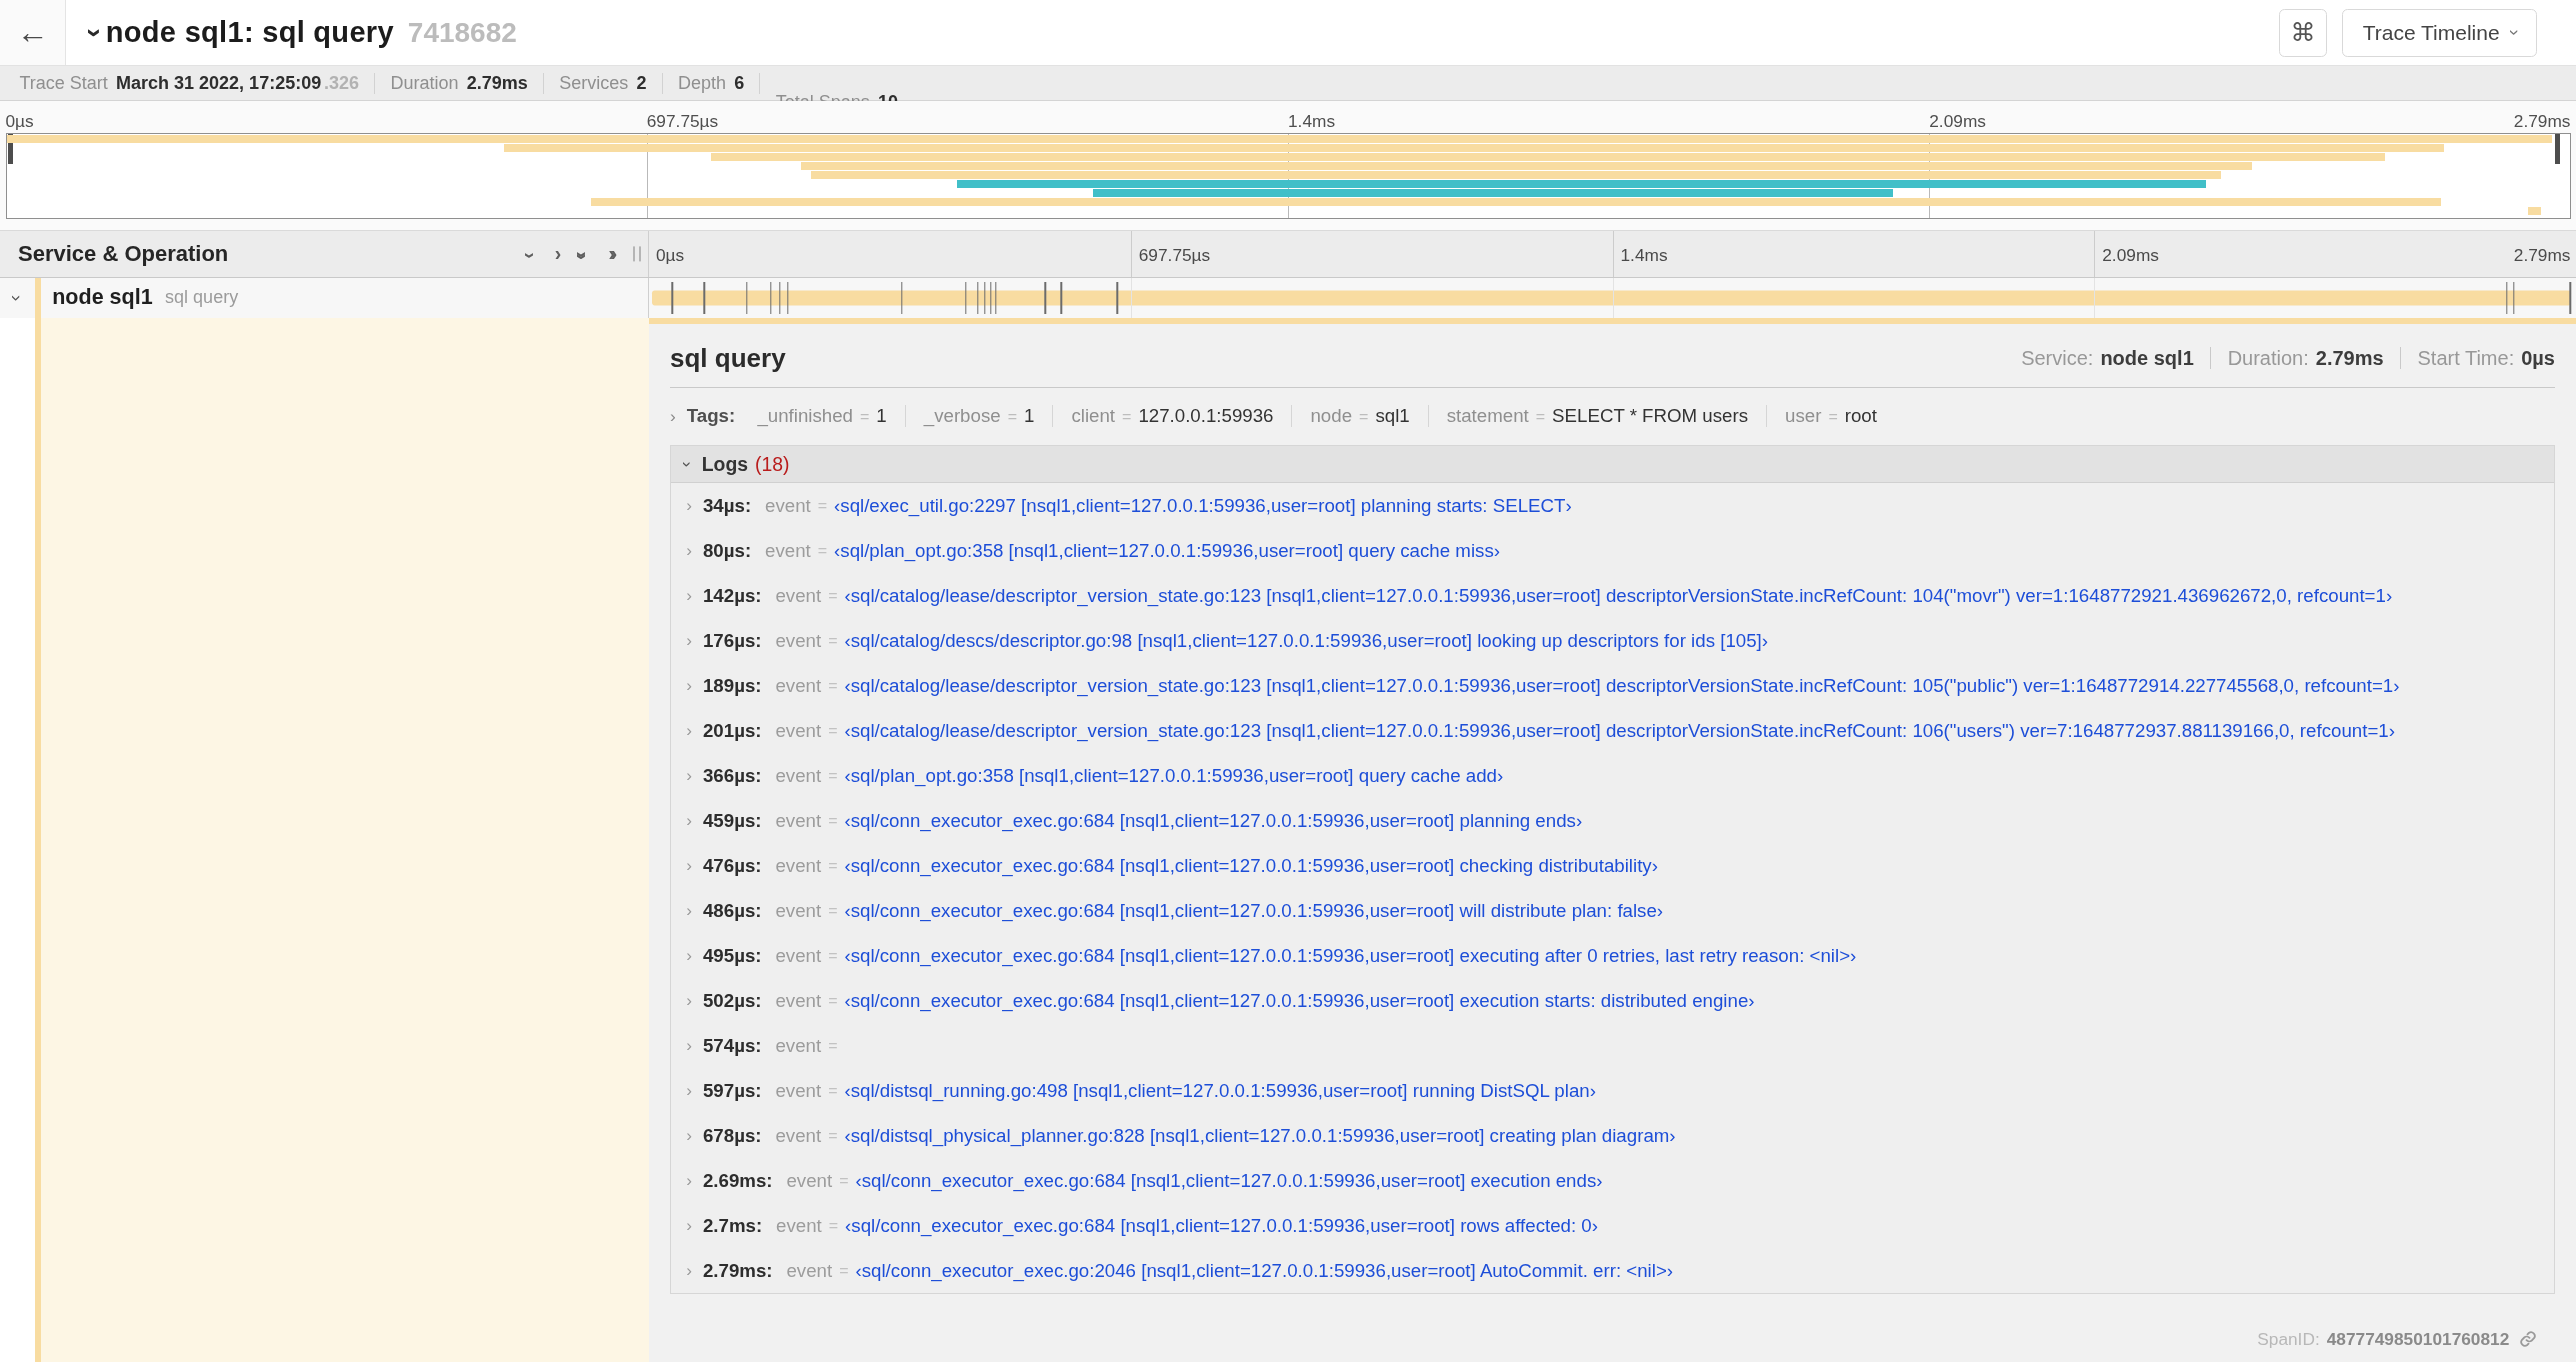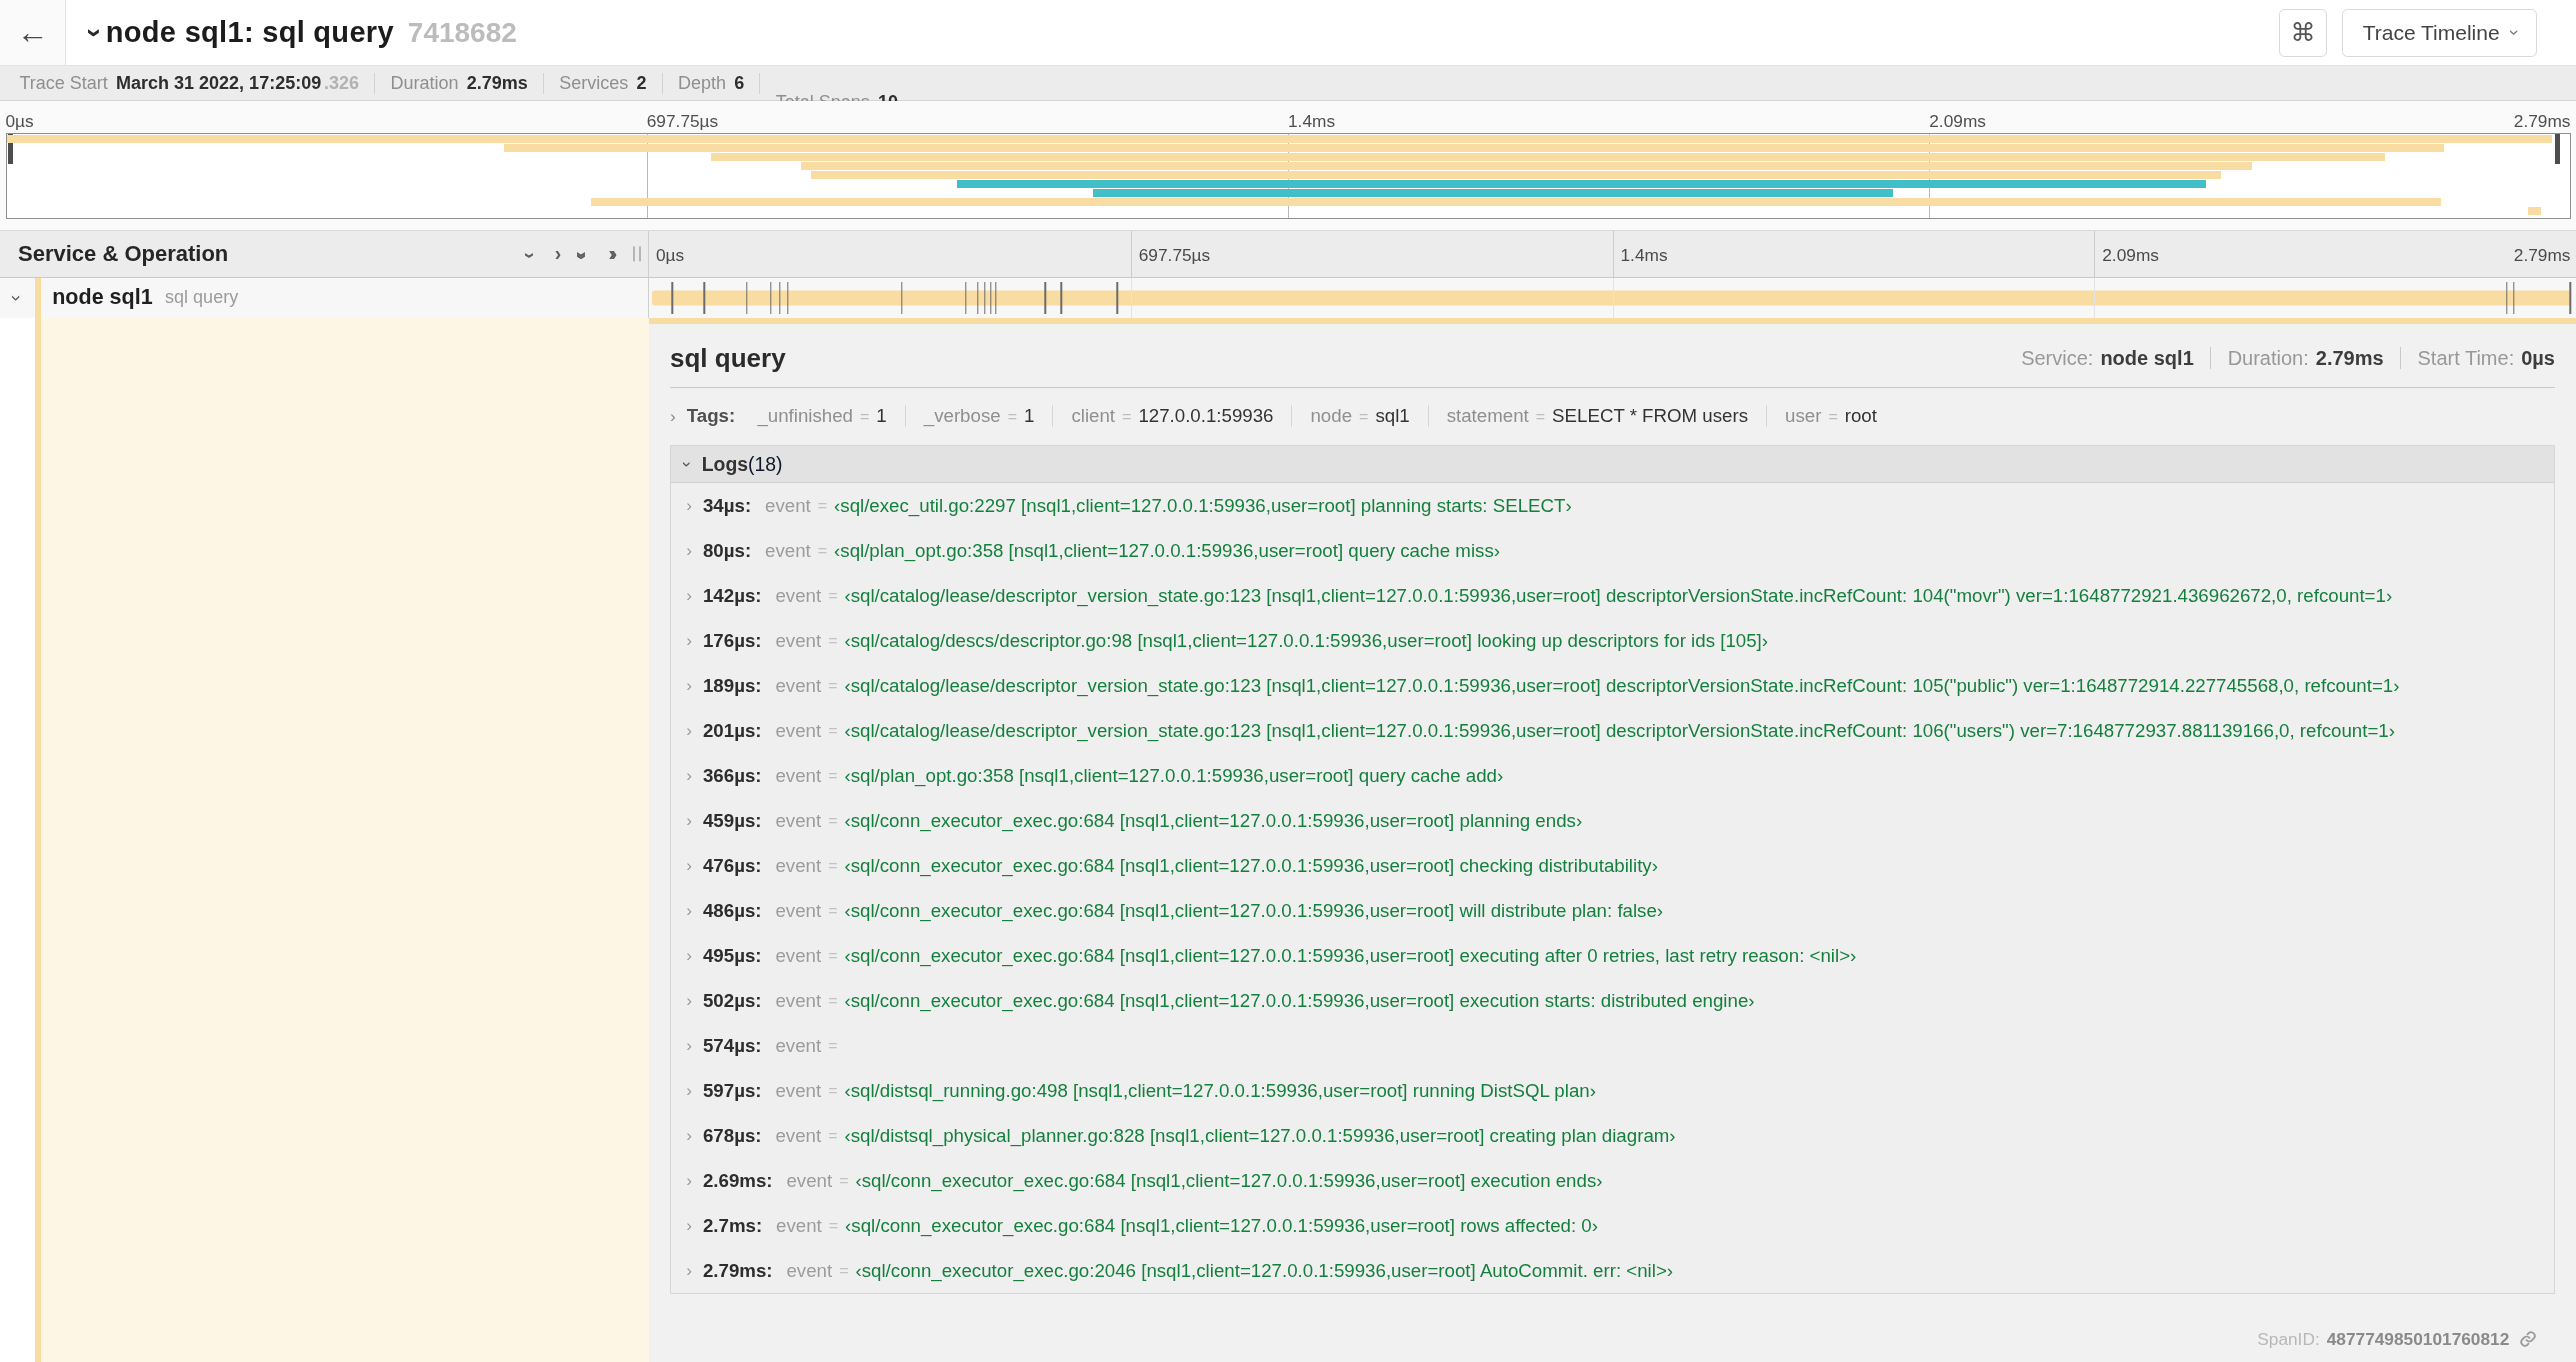--- a/index.html
+++ b/index.html
@@ -91,27 +91,27 @@
   .tag-item { display:flex; align-items:baseline; padding:0 18px; border-right:0.7px solid #d6d6d6; }
   .tag-item:last-child { border-right:none; }
   .tag-key { color:#8f8f8f; }
   .tag-eq { color:#bdbdbd; font-size:16px; margin:0 7px; }
   .tag-val { color:#333333; }
 
   .logs-box { margin-top:15.2px; flex:none; border:0.7px solid #d6d6d6; background:#efefef; }
   .logs-header { height:37px; background:#e2e2e2; border-bottom:0.7px solid #d0d0d0; display:flex; align-items:center; padding:0 14px; font-size:19.4px; cursor:pointer; }
   .logs-h-chevron { font-size:17.3px; color:#555; margin-right:11px; transform:rotate(90deg); }
   .logs-h-label { font-weight:bold; color:#333; }
-  .logs-h-count { color:#0f172a; }
+  .logs-h-count { color:#b91c1c; margin-left:7px; }
   .log-row { height:45px; display:flex; align-items:center; padding-left:15.2px; font-size:18.7px; cursor:pointer; white-space:nowrap; }
   .log-chevron { color:#9a9a9a; font-size:17.3px; }
   .log-time { font-weight:bold; color:#2d2d2d; margin:0 4.2px 0 11px; }
   .log-key { color:#9c9c9c; margin-left:9.7px; }
   .log-eq { color:#c2c2c2; font-size:16px; margin:0 7px; }
-  .log-value { color:#15803d; }
+  .log-value { color:#1d4ed8; }
   .logs-foot { font-size:15.2px; color:#9c9c9c; padding:5.5px 0 9.7px 15.2px; }
 
   .spanid-row { margin-top:auto; flex:none; height:46px; display:flex; align-items:center; justify-content:flex-end; padding-right:18px; font-size:17.3px; }
   .spanid-label { color:#b8b8b8; }
   .spanid-value { color:#8a8a8a; font-weight:bold; margin-left:7px; }
   .link-icon { margin-left:9.7px; display:flex; align-items:center; cursor:pointer; }
 </style>
 </head>
 <body>
 

